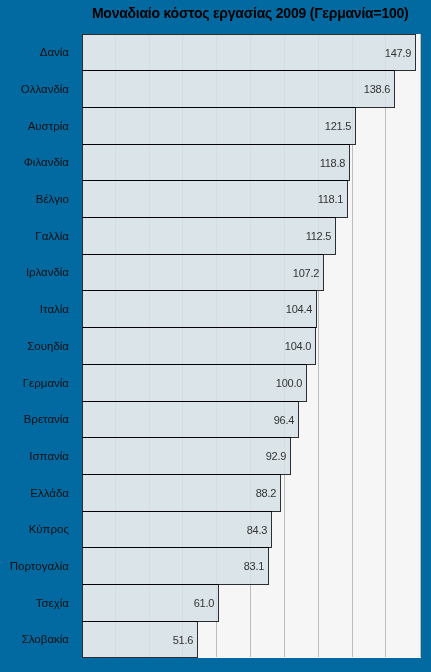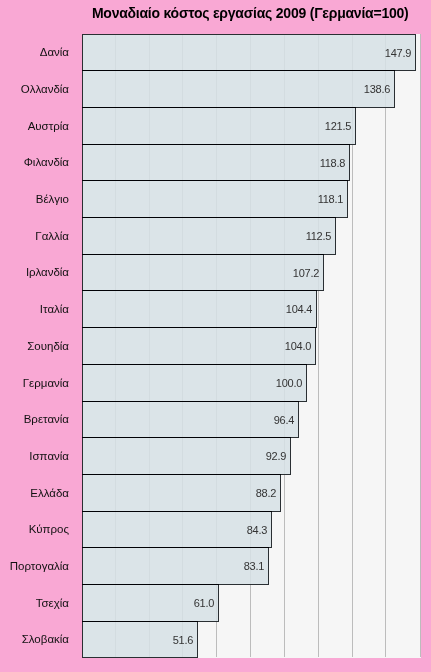--- a/index.html
+++ b/index.html
@@ -1,18 +1,18 @@
 <!DOCTYPE html>
 <html><head>
 <meta charset="utf-8">
 <style>
   html,body{margin:0;padding:0;background:#ffffff;}
   body{width:431px;height:672px;overflow:hidden;
        font-family:"Liberation Sans",sans-serif;}
-  #chart{position:relative;width:431px;height:672px;background:#f9a8d4;}
+  #chart{position:relative;width:431px;height:672px;background:#0369a1;}
   svg{display:block;}
   .ttl{font-family:"Liberation Sans",sans-serif;font-size:14px;font-weight:bold;fill:#000000;letter-spacing:-0.23px;}
   .cat{font-family:"Liberation Sans",sans-serif;font-size:11.5px;fill:#111111;}
   .val{font-family:"Liberation Sans",sans-serif;font-size:11px;fill:#333333;letter-spacing:-0.25px;}
 </style>
 </head>
 <body>
 
 <div id="chart">
   <svg id="svg" width="431" height="672" viewBox="0 0 431 672">

